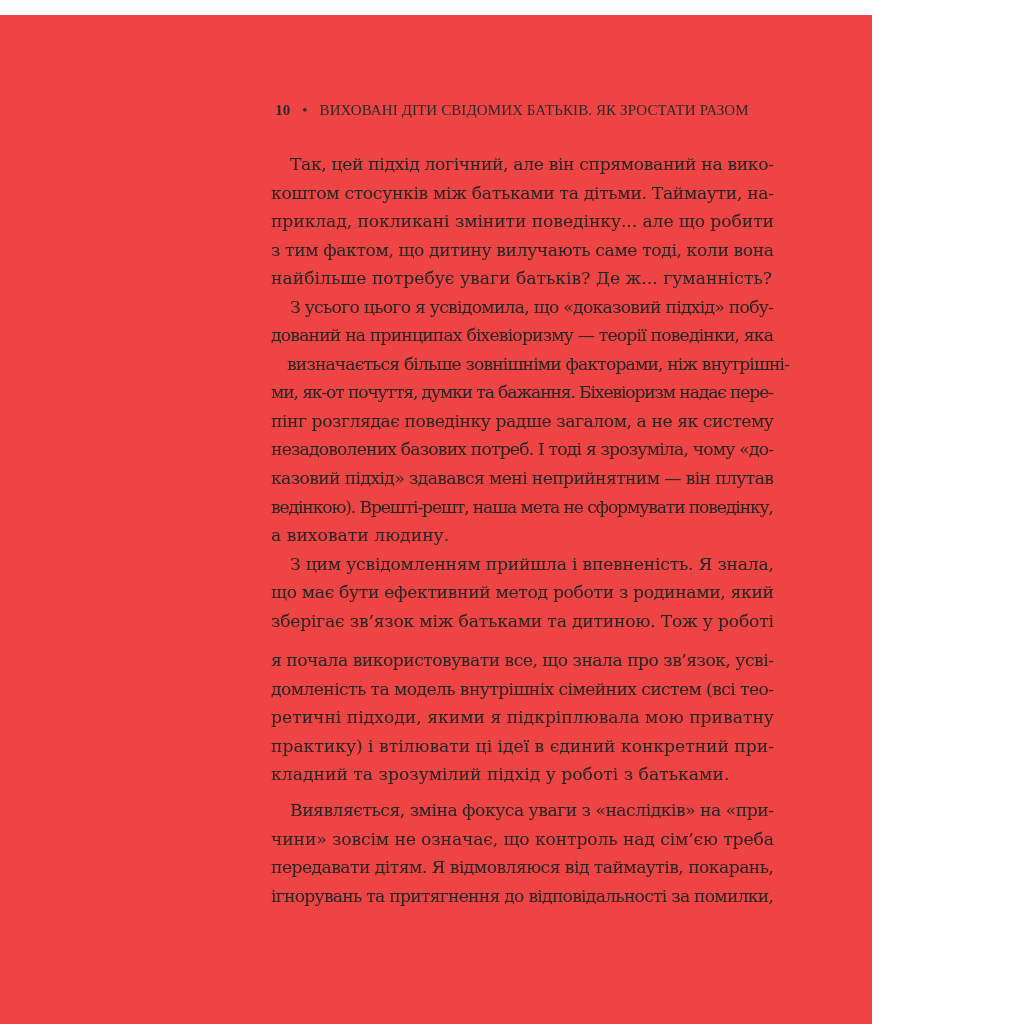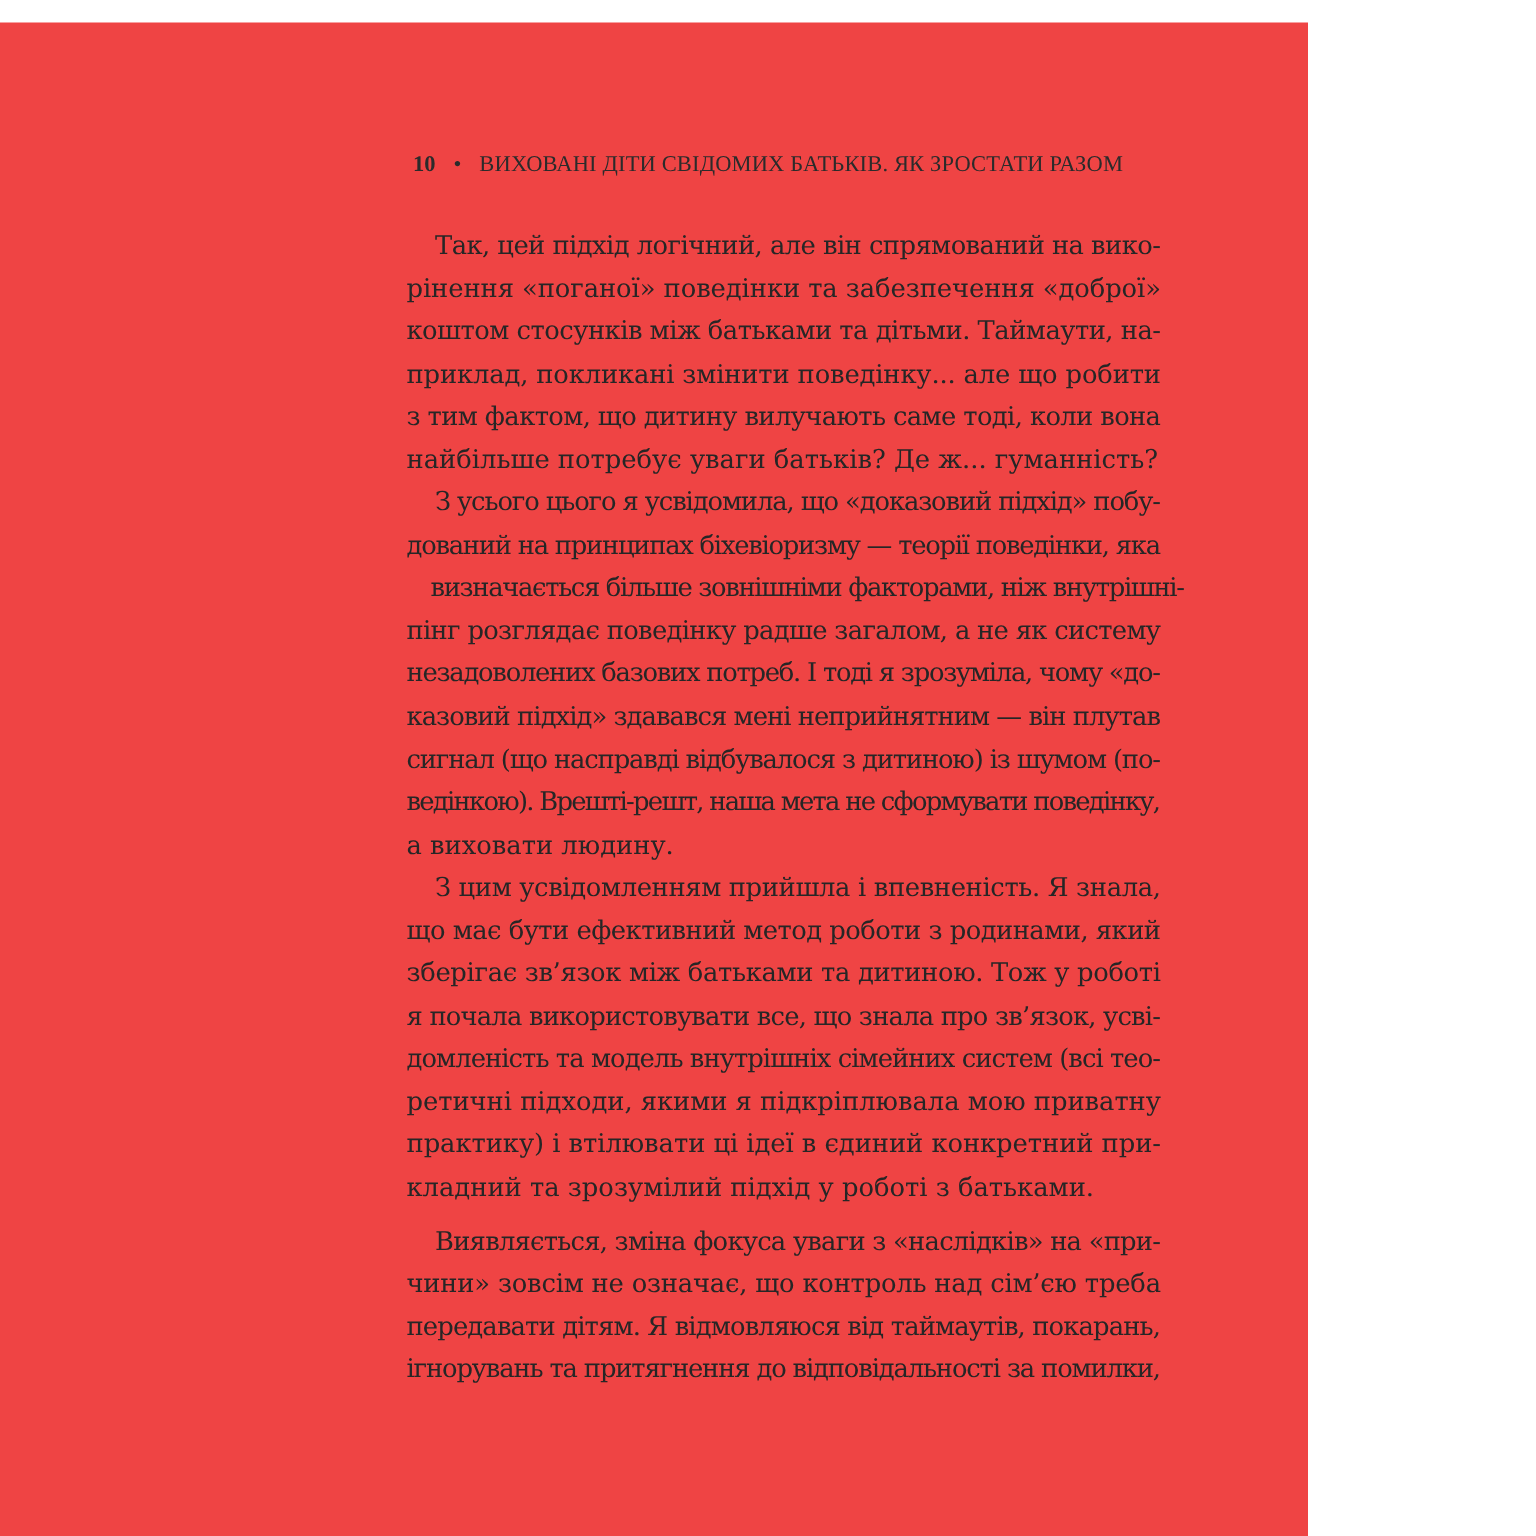--- a/index.html
+++ b/index.html
@@ -36,44 +36,43 @@
   <div class="running-header">
     <span class="page-num">10</span>
     <span class="bullet">•</span>
     <span>ВИХОВАНІ ДІТИ СВІДОМИХ БАТЬКІВ. ЯК ЗРОСТАТИ РАЗОМ</span>
   </div>
 
   <div class="body-text">
 
     <div class="para">
       <span class="line indent" style="white-space: nowrap; letter-spacing: -0.363px; text-align: left; text-align-last: left;">Так, цей підхід логічний, але він спрямований на вико-</span>
-      <span class="line" style="white-space: nowrap; letter-spacing: -0.045px; text-align: left; text-align-last: left;">рінення «поганої» поведінки та забезпечення «доброї»</span>
       <span class="line" style="white-space: nowrap; letter-spacing: -0.338px; text-align: left; text-align-last: left;">коштом стосунків між батьками та дітьми. Таймаути, на-</span>
       <span class="line" style="white-space: nowrap; letter-spacing: -0.093px; text-align: left; text-align-last: left;">приклад, покликані змінити поведінку... але що робити</span>
       <span class="line" style="white-space: nowrap; letter-spacing: -0.406px; text-align: left; text-align-last: left;">з тим фактом, що дитину вилучають саме тоді, коли вона</span>
       <span class="line last" style="white-space: normal;">найбільше потребує уваги батьків? Де ж... гуманність?</span>
     </div>
 
     <div class="para">
       <span class="line indent" style="white-space: nowrap; letter-spacing: -0.735px; text-align: left; text-align-last: left;">З усього цього я усвідомила, що «доказовий підхід» побу-</span>
       <span class="line" style="white-space: nowrap; letter-spacing: -0.819px; text-align: left; text-align-last: left;">дований на принципах біхевіоризму — теорії поведінки, яка</span>
       <span class="line" style="white-space: nowrap; letter-spacing: -0.874px; text-align: left; text-align-last: left; margin-left: 16px;">визначається більше зовнішніми факторами, ніж внутрішні-</span>
+      <span class="line" style="white-space: nowrap; letter-spacing: -1.156px; text-align: left; text-align-last: left;">ми, як-от почуття, думки та бажання. Біхевіоризм надає пере-</span>
       <span class="line" style="white-space: nowrap; letter-spacing: -0.452px; text-align: left; text-align-last: left;">пінг розглядає поведінку радше загалом, а не як систему</span>
       <span class="line" style="white-space: nowrap; letter-spacing: -0.824px; text-align: left; text-align-last: left;">незадоволених базових потреб. І тоді я зрозуміла, чому «до-</span>
       <span class="line" style="white-space: nowrap; letter-spacing: -0.629px; text-align: left; text-align-last: left;">казовий підхід» здавався мені неприйнятним — він плутав</span>
-      <span class="line" style="white-space: nowrap; letter-spacing: -0.756px; text-align: left; text-align-last: left;">сигнал (що насправді відбувалося з дитиною) із шумом (по-</span>
       <span class="line" style="white-space: nowrap; letter-spacing: -1.145px; text-align: left; text-align-last: left;">ведінкою). Врешті-решт, наша мета не сформувати поведінку,</span>
       <span class="line last" style="white-space: normal;">а виховати людину.</span>
     </div>
 
     <div class="para">
       <span class="line indent" style="white-space: nowrap; letter-spacing: -0.228px; text-align: left; text-align-last: left;">З цим усвідомленням прийшла і впевненість. Я знала,</span>
       <span class="line" style="white-space: nowrap; letter-spacing: -0.343px; text-align: center; text-align-last: left;">що має бути ефективний метод роботи з родинами, який</span>
       <span class="line" style="white-space: nowrap; letter-spacing: -0.218px; text-align: left; text-align-last: left;">зберігає зв’язок між батьками та дитиною. Тож у роботі</span>
-      <span class="line" style="white-space: nowrap; letter-spacing: -0.523px; text-align: right; text-align-last: left;">я почала використовувати все, що знала про зв’язок, усві-</span>
+      <span class="line" style="white-space: nowrap; letter-spacing: -0.523px; text-align: right; text-align-last: left; margin-top: 11px;">я почала використовувати все, що знала про зв’язок, усві-</span>
       <span class="line" style="white-space: nowrap; letter-spacing: -0.612px; text-align: left; text-align-last: left;">домленість та модель внутрішніх сімейних систем (всі тео-</span>
       <span class="line" style="white-space: nowrap; letter-spacing: -0.017px; text-align: left; text-align-last: left;">ретичні підходи, якими я підкріплювала мою приватну</span>
       <span class="line" style="white-space: nowrap; letter-spacing: -0.032px; text-align: left; text-align-last: left;">практику) і втілювати ці ідеї в єдиний конкретний при-</span>
       <span class="line last" style="white-space: normal;">кладний та зрозумілий підхід у роботі з батьками.</span>
     </div>
 
     <div class="para spaced">
       <span class="line indent" style="white-space: nowrap; letter-spacing: -0.502px; text-align: left; text-align-last: left;">Виявляється, зміна фокуса уваги з «наслідків» на «при-</span>
       <span class="line" style="white-space: nowrap; letter-spacing: -0.129px; text-align: left; text-align-last: left;">чини» зовсім не означає, що контроль над сім’єю треба</span>
       <span class="line" style="white-space: nowrap; letter-spacing: -0.563px; text-align: left; text-align-last: left;">передавати дітям. Я відмовляюся від таймаутів, покарань,</span>

